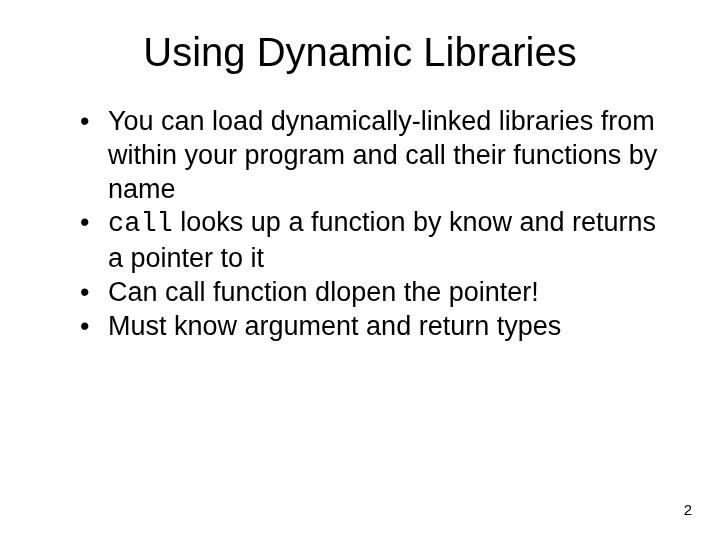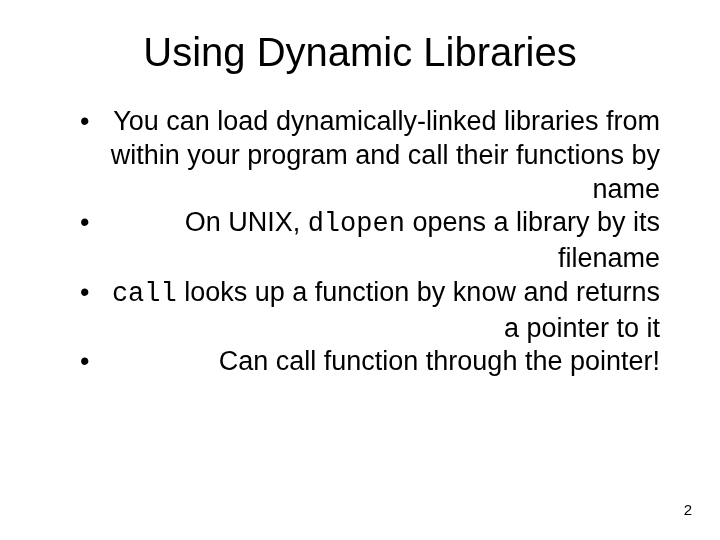--- a/index.html
+++ b/index.html
@@ -24,21 +24,20 @@
     text-align: center;
     margin: 0 0 30px 0;
     font-weight: normal;
   }
   ul.bullets {
     list-style: none;
     padding: 0;
     margin: 0 0 0 20px;
     font-size: 27px;
     line-height: 1.25;
-    text-align: right;
   }
   ul.bullets > li {
     position: relative;
     padding-left: 28px;
     margin: 0;
   }
   ul.bullets > li::before {
     content: "•";
     position: absolute;
     left: 0;
@@ -57,19 +56,19 @@
 </style>
 </head>
 <body>
 
 <div class="slide">
 
   <h1 class="title">Using Dynamic Libraries</h1>
 
   <ul class="bullets">
     <li><span>You can load dynamically-linked libraries from within your program and call their functions by name</span></li>
-    <li><span>On UNIX, </span><span class="mono">dlopen</span><span> opens a library by its filename</span></li>
     <li><span class="mono">call</span><span> looks up a function by know and returns a pointer to it</span></li>
-    <li><span>Can call function through the pointer!</span></li>
+    <li><span>Can call function dlopen the pointer!</span></li>
+    <li><span>Must know argument and return types</span></li>
   </ul>
 
   <div class="page-num">2</div>
 </div>
 
 </body></html>

